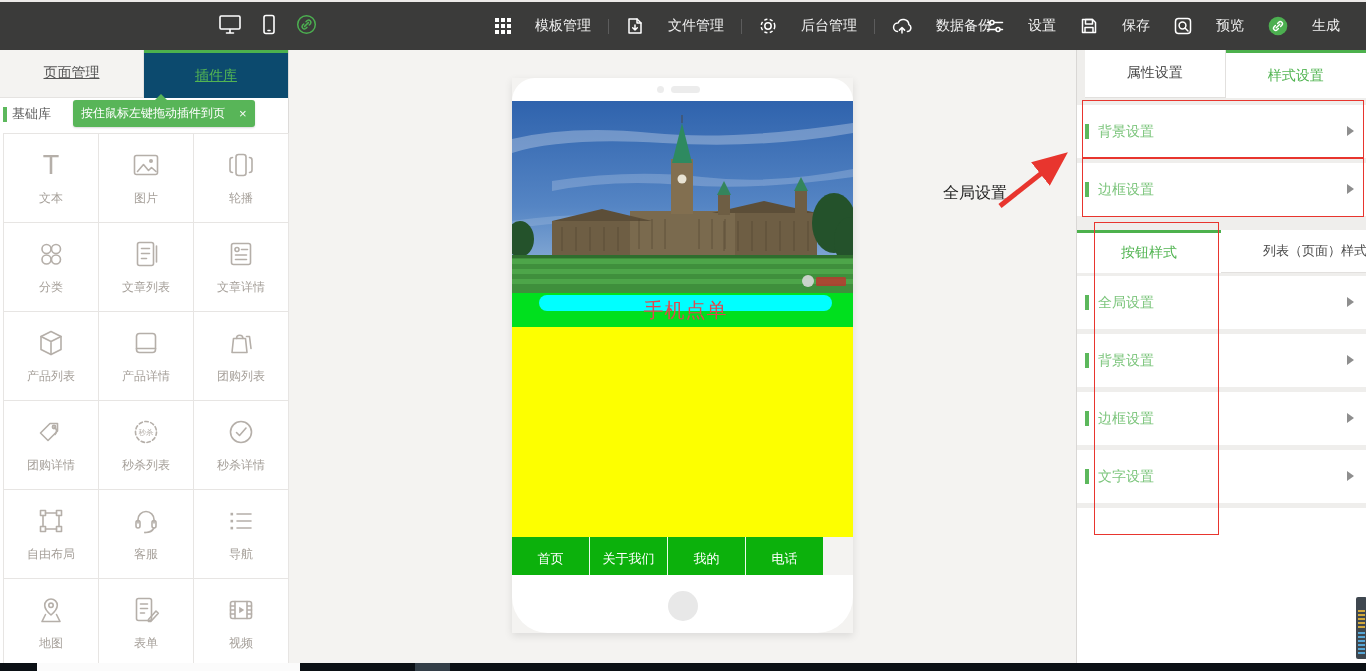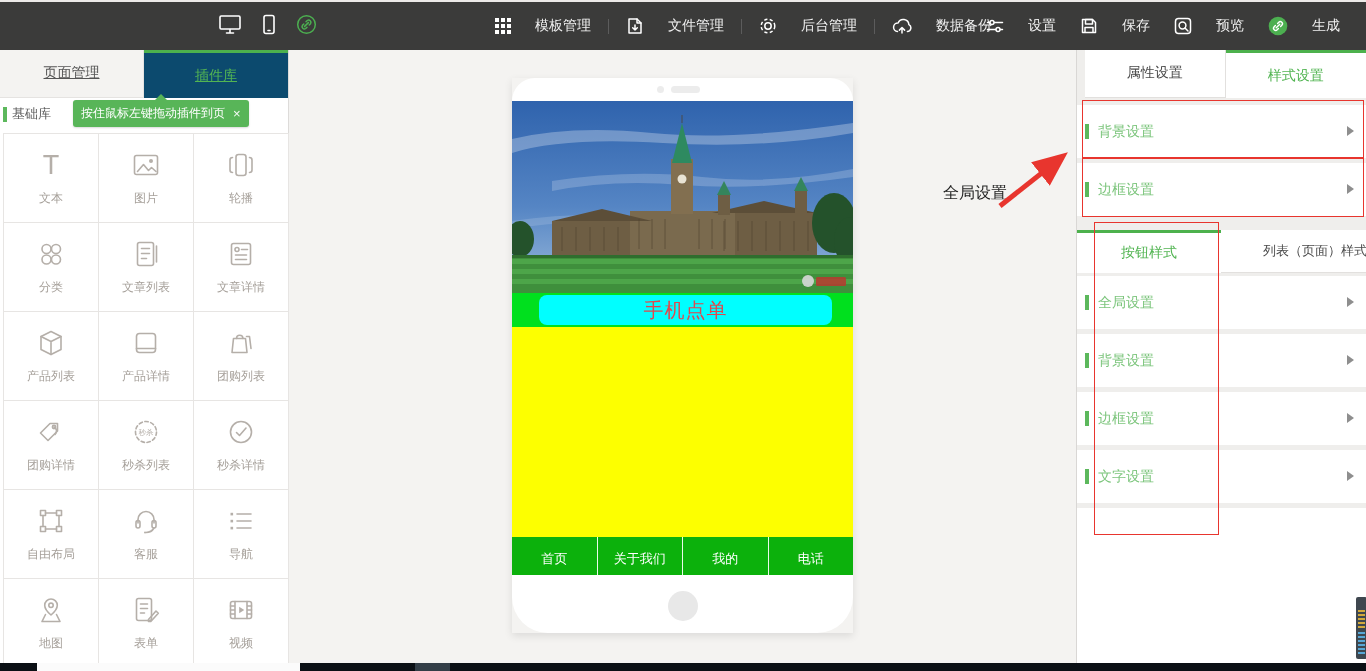--- a/index.html
+++ b/index.html
@@ -25,21 +25,21 @@
   .s-tabs { position:absolute; left:0; top:0; width:100%; height:48px; display:flex; font-size:14px; }
   .s-tab { width:50%; text-align:center; line-height:44px;text-decoration:underline; }
   .s-tab.inactive { background:#f4f3f1; color:#555; border-bottom:1px solid #e5e3e1; border-right:1px solid #e5e3e1; }
   .s-tab.active { background:#0c4a6e; color:#53b553; border-top:3px solid #4db14d; }
 
   .lib-marker { position:absolute; left:3px; top:57px; width:4px; height:15px; background:#5cb85c; }
   .lib-label { position:absolute; left:12px; top:55px; font-size:13px; color:#5a5a5a; line-height:18px; }
 
   .tooltip { position:absolute; left:73px; top:50px; height:27px; background:#58b558; color:#fff;
              font-size:12px; line-height:27px; padding:0 8px; border-radius:3px; display:flex;
-             align-items:center; gap:6px; white-space:nowrap; box-shadow:0 1px 2px rgba(0,0,0,.15); z-index:5; }
+             align-items:center; gap:12px; white-space:nowrap; box-shadow:0 1px 2px rgba(0,0,0,.15); z-index:5; }
   .tooltip:before { content:""; position:absolute; left:82px; top:-6px; border:6px solid transparent;
                     border-bottom-color:#58b558; border-top:none; }
   .tooltip .close { font-size:13px; opacity:.95; cursor:pointer; padding-left:2px; }
 
   .pgrid { position:absolute; left:3px; top:83px; width:286px; display:grid;
            grid-template-columns:repeat(3,95px); grid-auto-rows:89px;
            border-top:1px solid #e7e5e3; border-left:1px solid #e7e5e3; background:#fff; }
   .cell { border-right:1px solid #e7e5e3; border-bottom:1px solid #e7e5e3; display:flex;
           flex-direction:column; align-items:center; justify-content:center; gap:9px; cursor:grab; }
   .p-icon { height:32px; display:flex; align-items:center; justify-content:center; color:#b5afa9; }
@@ -50,25 +50,25 @@
   
   .canvas { position:absolute; left:290px; top:50px; width:786px; height:613px; background:#f4f3f1; }
   .phone { position:absolute; left:222px; top:28px; width:341px; height:555px;
            box-shadow:0 3px 8px rgba(0,0,0,.10); }
   .ph-cap { position:absolute; left:0; top:0; width:341px; height:23px; background:#fff;
             border-radius:36px 36px 0 0; }
   .ph-dot { position:absolute; left:145px; top:8px; width:7px; height:7px; border-radius:50%; background:#ececec; }
   .ph-pill { position:absolute; left:159px; top:8px; width:29px; height:7px; border-radius:4px; background:#ececec; }
   .ph-img { position:absolute; left:0; top:23px; width:341px; height:192px; overflow:hidden; }
   .ph-strip { position:absolute; left:0; top:215px; width:341px; height:34px; background:#00e01e; }
-  .ph-title { position:absolute; left:27px; top:2px; width:293px; height:30px; background:#00ffff;
+  .ph-title { position:absolute; left:27px; top:2px; width:293px; height:16px; background:#00ffff;
               border-radius:8px; text-align:center; line-height:30px; font-size:20px; color:#e0484d;
               font-weight:500; letter-spacing:1px; }
   .ph-yellow { position:absolute; left:0; top:249px; width:341px; height:210px; background:#fdff00; }
-  .ph-nav { position:absolute; left:0; top:459px; width:341px; height:38px; background:#0cb10c; display:flex; }
+  .ph-nav { position:absolute; left:0; top:459px; width:311px; height:38px; background:#0cb10c; display:flex; }
   .ph-nav .nitem { flex:1; display:flex; align-items:center; justify-content:center; padding-top:6px;
                    color:#fff; font-size:13px; font-weight:500; cursor:pointer; }
   .ph-nav .nitem + .nitem { border-left:1px solid #eafbea; }
   .ph-chin { position:absolute; left:0; top:497px; width:341px; height:58px; background:#fff;
              border-radius:0 0 36px 36px; }
   .home-btn { position:absolute; left:156px; top:16px; width:30px; height:30px; border-radius:50%; background:#e8e8e8; }
 
   
   .anno-label { position:absolute; left:653px; top:133px; font-size:16px; color:#1f1f1f; white-space:nowrap; }
   .anno-arrow { position:absolute; left:700px; top:95px; }

